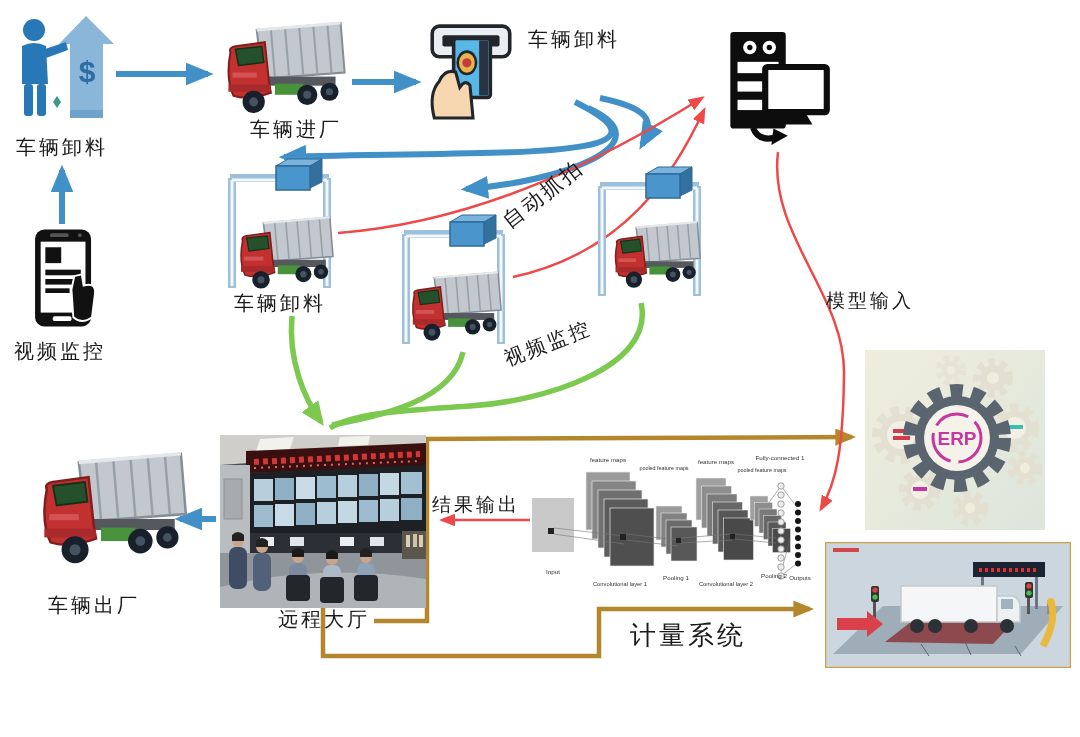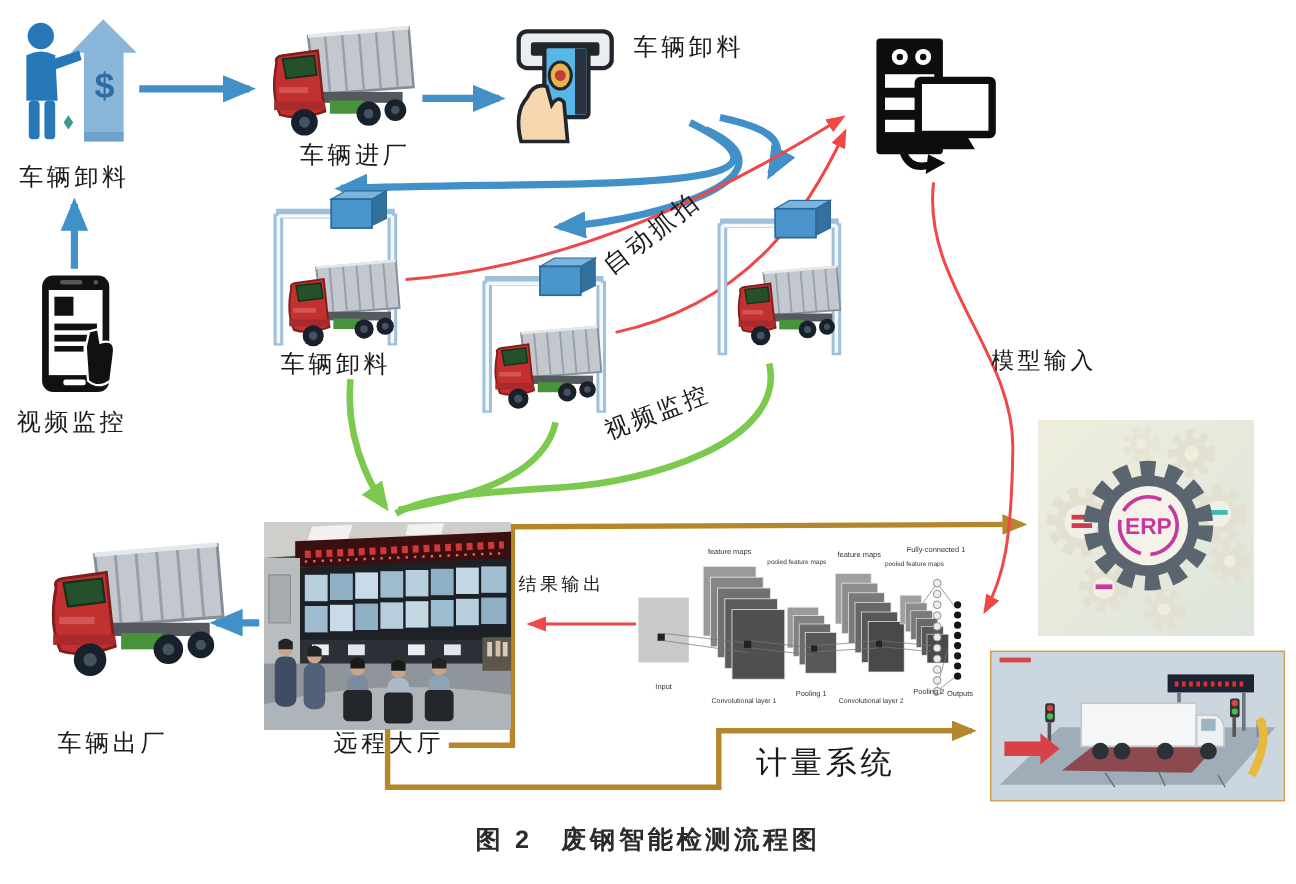--- a/index.html
+++ b/index.html
@@ -167,21 +167,21 @@
   <svg class="abs" style="left:592px;top:166px" width="115" height="135" viewBox="0 0 115 135">
       <use href="#gantrySym"></use>
     </svg>
   <svg class="abs" style="left:608px;top:220px" width="96" height="70" viewBox="0 0 130 95">
       <use href="#truckSym"></use>
     </svg>
 
   <div class="cn-label cn-rot" style="left:495px;top:180px;font-size:21px;transform:rotate(-38deg)">自动抓拍</div>
   <div class="cn-label cn-rot" style="left:502px;top:330px;font-size:20px;transform:rotate(-21deg)">视频监控</div>
   <div class="cn-label" style="left:826px;top:288px;font-size:19px">模型输入</div>
-  <div class="cn-label" style="left:432px;top:478px;font-size:15px">结果输出</div>
+  <div class="cn-label" style="left:432px;top:492px;font-size:19px">结果输出</div>
   <div class="cn-label" style="left:630px;top:618px;font-size:26px">计量系统</div>
 
   <svg class="abs" style="left:220px;top:435px" width="206" height="173" viewBox="0 0 206 173">
     <rect width="206" height="173" fill="#4a4f55"></rect>
     <polygon points="0,0 206,0 206,16 0,30" fill="#cfcecb"></polygon>
     <polygon points="40,4 74,2 70,14 36,16" fill="#f2f1ed"></polygon>
     <polygon points="120,2 150,1 148,10 118,11" fill="#f2f1ed"></polygon>
     <polygon points="26,16 206,8 206,32 26,38" fill="#3a0f10"></polygon>
     <path d="M34,27 L200,19" stroke="#d23737" stroke-width="6" stroke-dasharray="5 4" fill="none"></path>
     <path d="M34,33 L200,26" stroke="#e06868" stroke-width="2" stroke-dasharray="2 5" fill="none"></path>
@@ -236,21 +236,21 @@
         <path d="M140,116 Q146,110 152,116 L152,122 L140,122 Z" fill="#222"></path>
       <rect x="137" y="128" width="18" height="30" rx="7" fill="#8fa3b8"></rect>
       <rect x="134" y="140" width="24" height="26" rx="4" fill="#23262a"></rect>
     </g>
   </svg>
   <div class="cn-label" style="left:278px;top:606px">远程大厅</div>
 
   <svg class="abs" style="left:32px;top:450px" width="160" height="117" viewBox="0 0 130 95">
       <use href="#truckSym"></use>
     </svg>
-  <div class="cn-label" style="left:48px;top:606px">车辆出厂</div>
+  <div class="cn-label" style="left:48px;top:592px">车辆出厂</div>
 
   <svg class="abs" style="left:528px;top:448px" width="292" height="155" viewBox="0 0 292 155">
     <rect x="4" y="50" width="42" height="54" fill="#c9c9c9"></rect>
     <g stroke="#e8e8e8" stroke-width="0.7">
       <rect x="58" y="24" width="44" height="58" fill="#9a9a9a"></rect>
         <rect x="64" y="33" width="44" height="58" fill="#858585"></rect>
       <rect x="70" y="42" width="44" height="58" fill="#707070"></rect>
         <rect x="76" y="51" width="44" height="58" fill="#5c5c5c"></rect>
       <rect x="82" y="60" width="44" height="58" fill="#4f4f4f"></rect>
     </g>
@@ -416,14 +416,13 @@
       <circle cx="226" cy="60" r="4" fill="#e8b93c"></circle>
     </g>
     <polygon points="12,76 42,76 42,69 58,82 42,95 42,88 12,88" fill="#d8404a"></polygon>
     <g stroke="#5b646d" stroke-width="1">
       <line x1="96" y1="102" x2="104" y2="114"></line>
         <line x1="140" y1="100" x2="146" y2="113"></line>
         <line x1="190" y1="104" x2="196" y2="114"></line>
     </g>
   </svg>
 
-  <div class="caption">图 2　废钢智能检测流程图</div>
 </div>
 
 </body></html>

